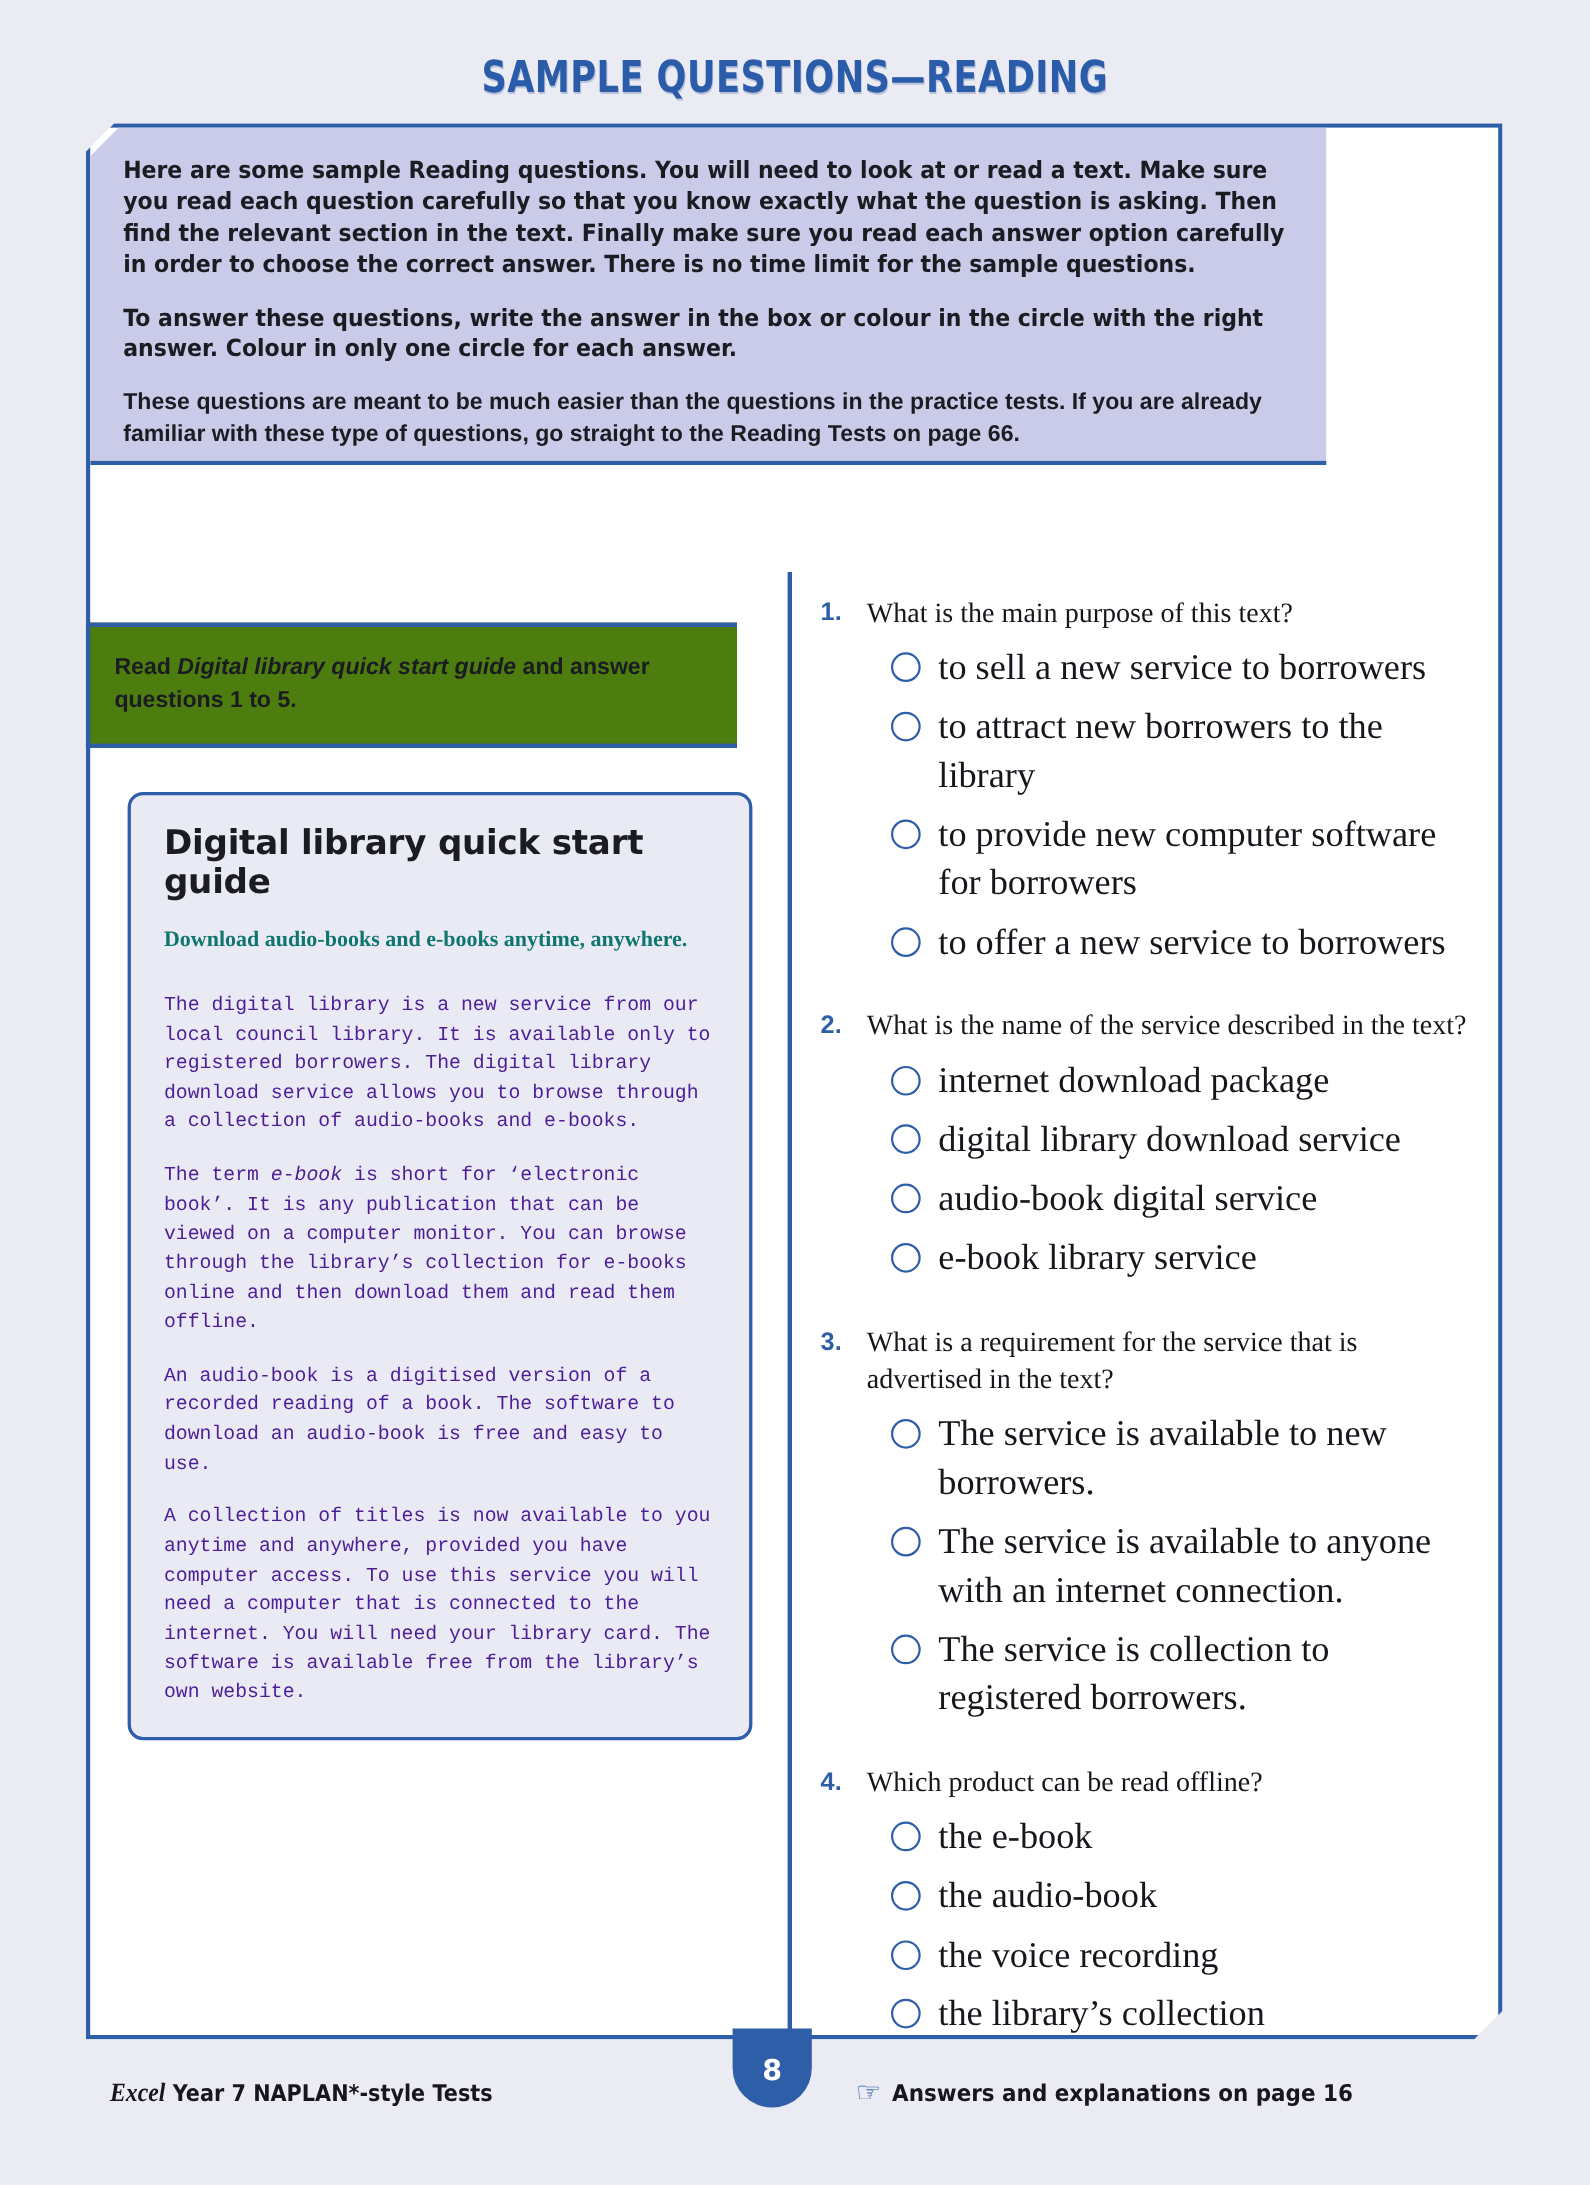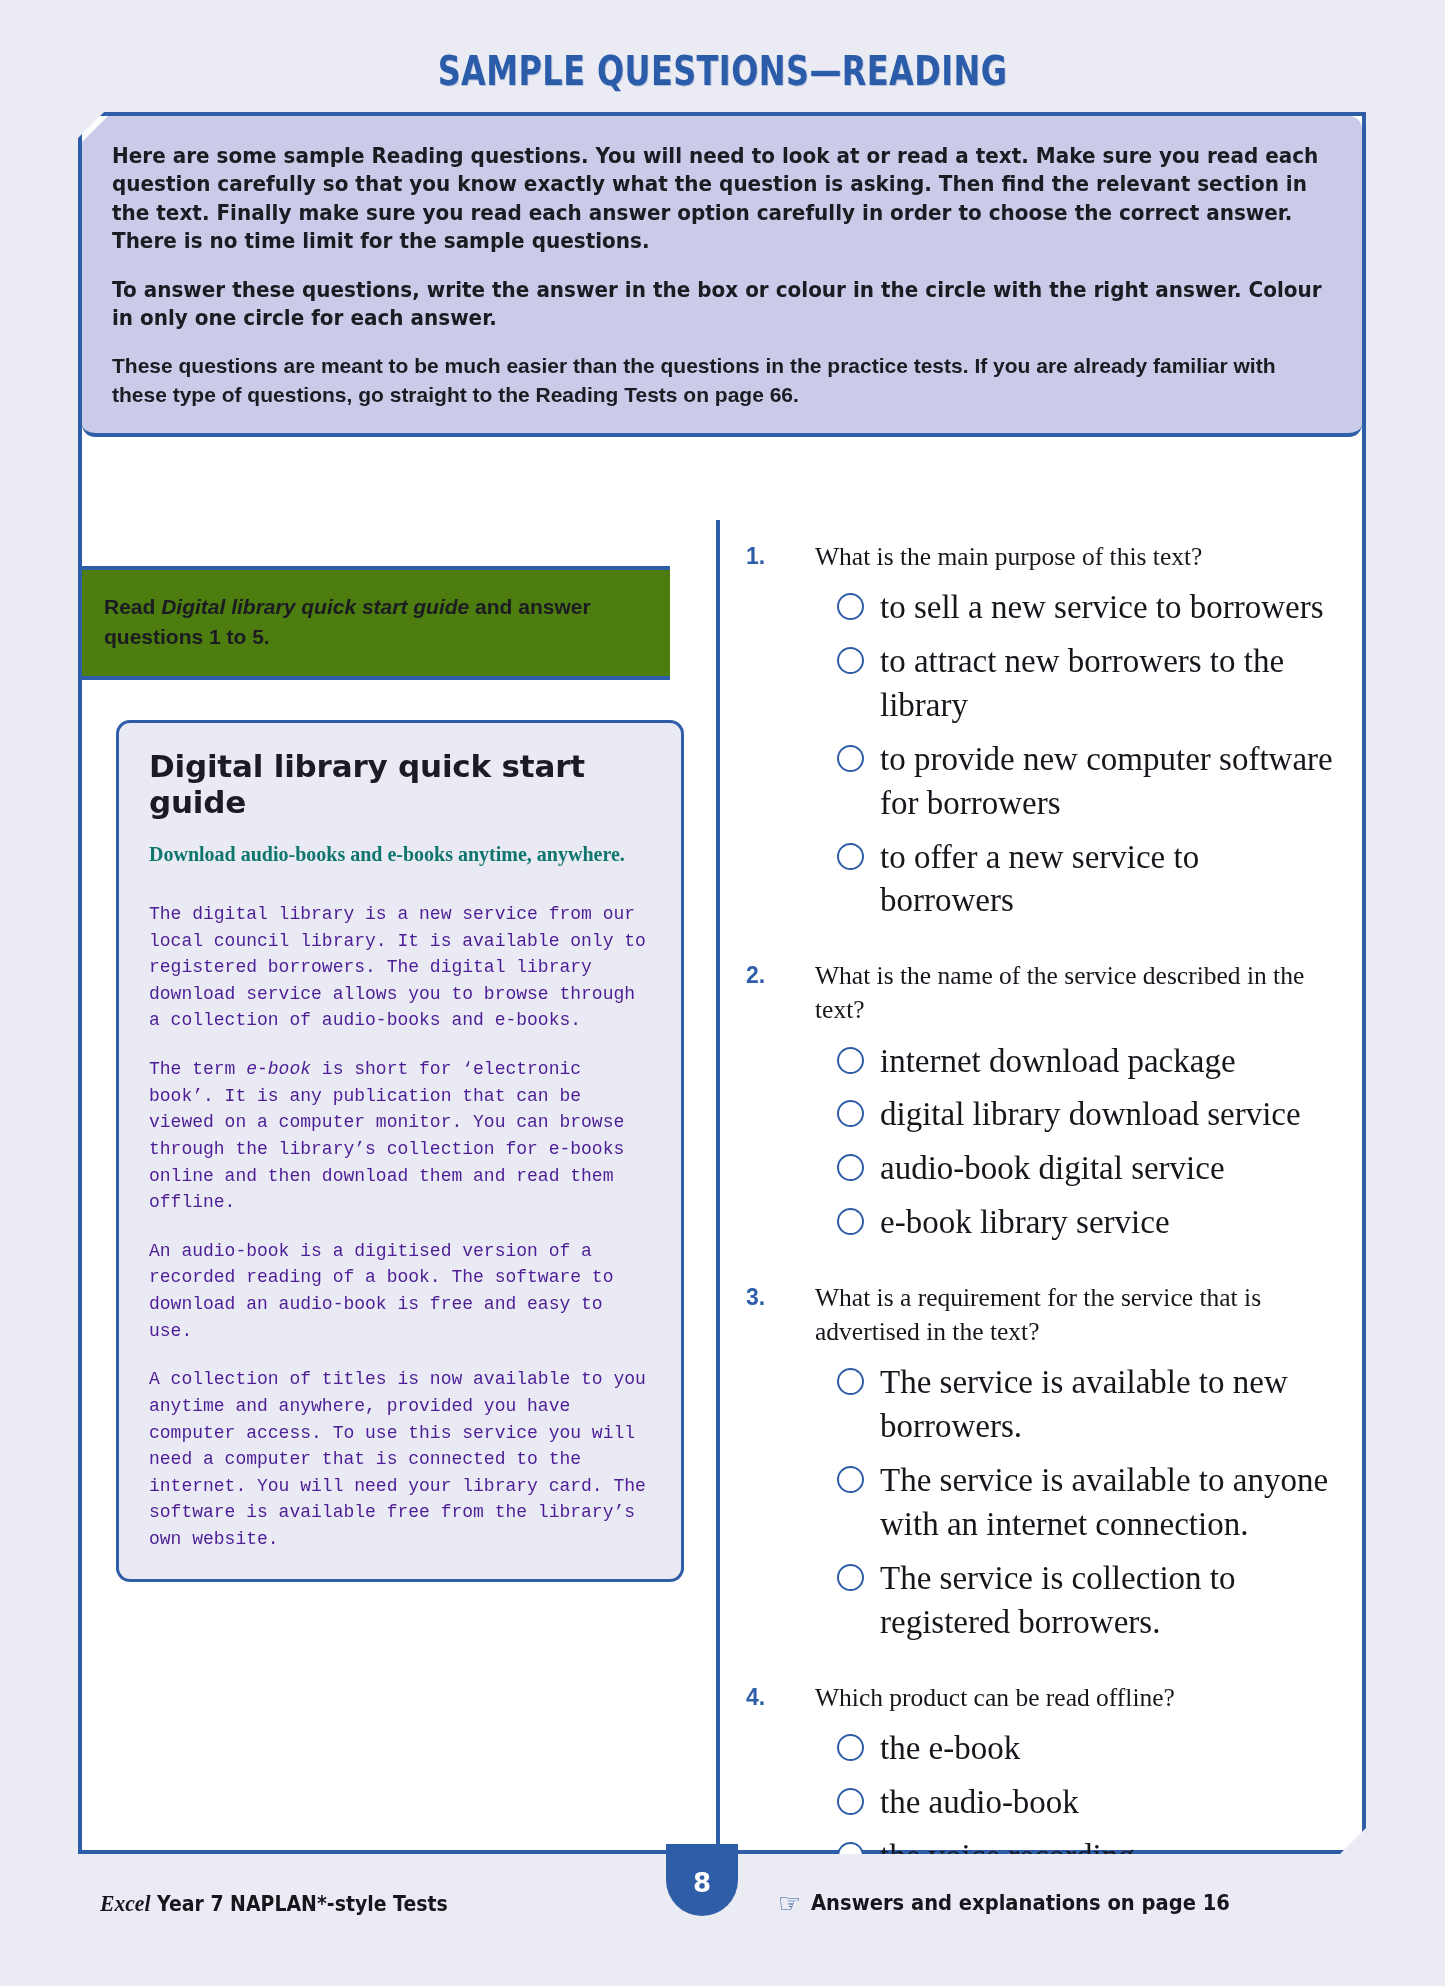--- a/index.html
+++ b/index.html
@@ -61,27 +61,26 @@
     height: 1742px;
     box-sizing: border-box;
     overflow: hidden;
   }
 
   
   .intro {
     position: absolute;
     left: 4px;
     top: 4px;
-    width: 1280px;
+    width: 1124px;
     box-sizing: border-box;
     background: #c9cbe8;
-    padding: 26px 30px 24px 30px;
+    padding: 26px 30px 10px 30px;
     border-bottom: 4px solid #2f5ea8;
     clip-path: polygon(26px 0, 100% 0, 100% 100%, 0 100%, 0 26px);
-    border-radius: 13px;
   }
   .intro p {
     margin: 0 0 20px 0;
     font-family: "DejaVu Sans", sans-serif;
     font-weight: bold;
     font-size: 21.5px;
     line-height: 1.32;
     color: #1b1b22;
     transform: scaleX(0.93);
     transform-origin: left center;
@@ -186,21 +185,21 @@
   .question { display: flex; margin-bottom: 26px; }
   .q-num {
     font-family: "Liberation Sans", sans-serif;
     font-weight: bold;
     font-size: 23px;
     color: #2f5ea8;
     width: 42px;
     flex: 0 0 42px;
     padding-top: 3px;
   }
-  .q-body { flex: 1; margin-left: 27px; }
+  .q-body { flex: 1; }
   .q-text {
     font-family: "Liberation Serif", serif;
     font-size: 25.5px;
     line-height: 1.34;
     color: #16161c;
     margin: 0 0 12px 0;
   }
   .option {
     display: flex;
     align-items: flex-start;

